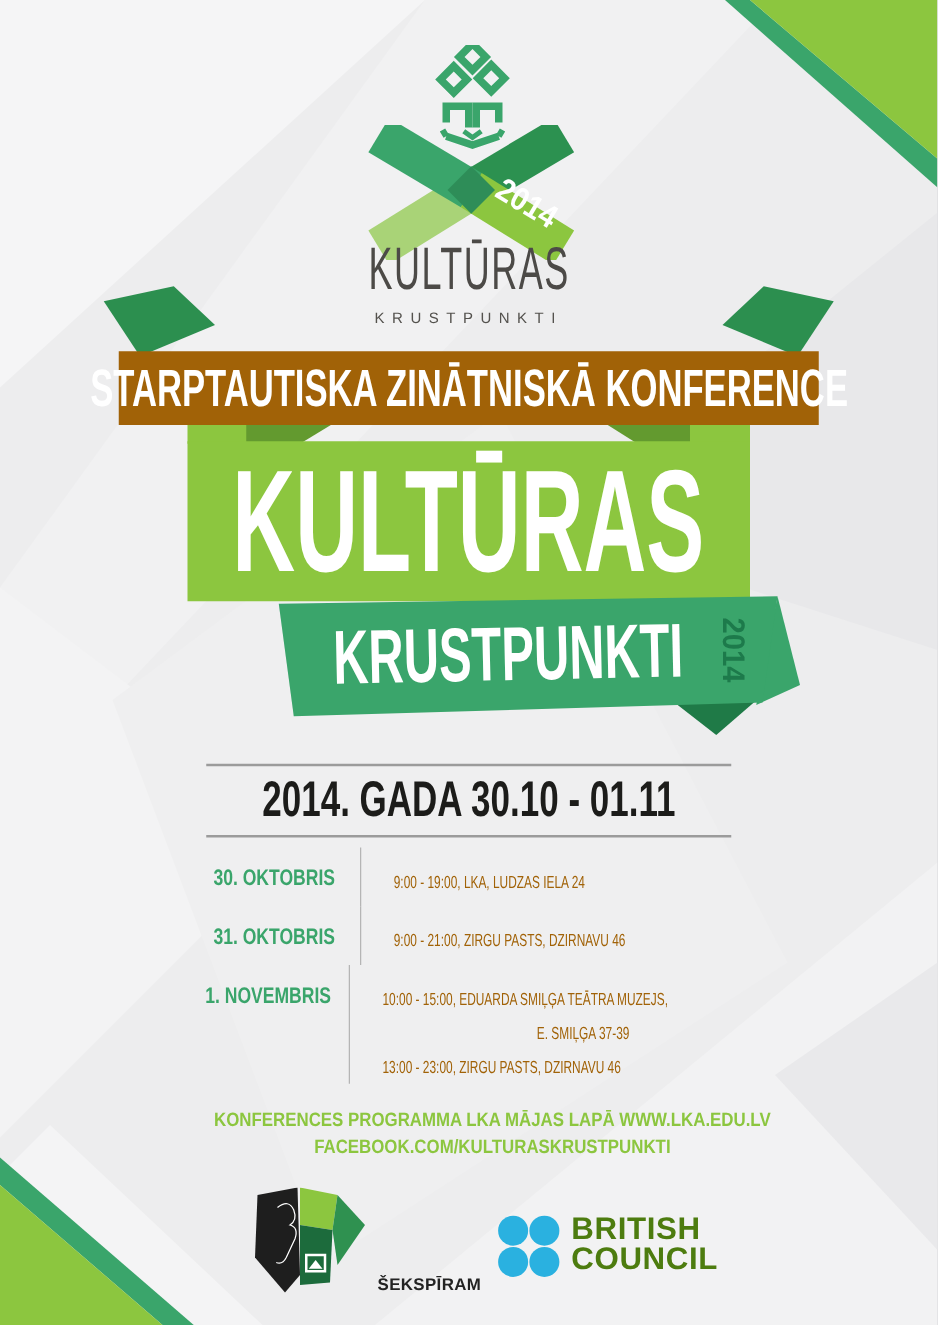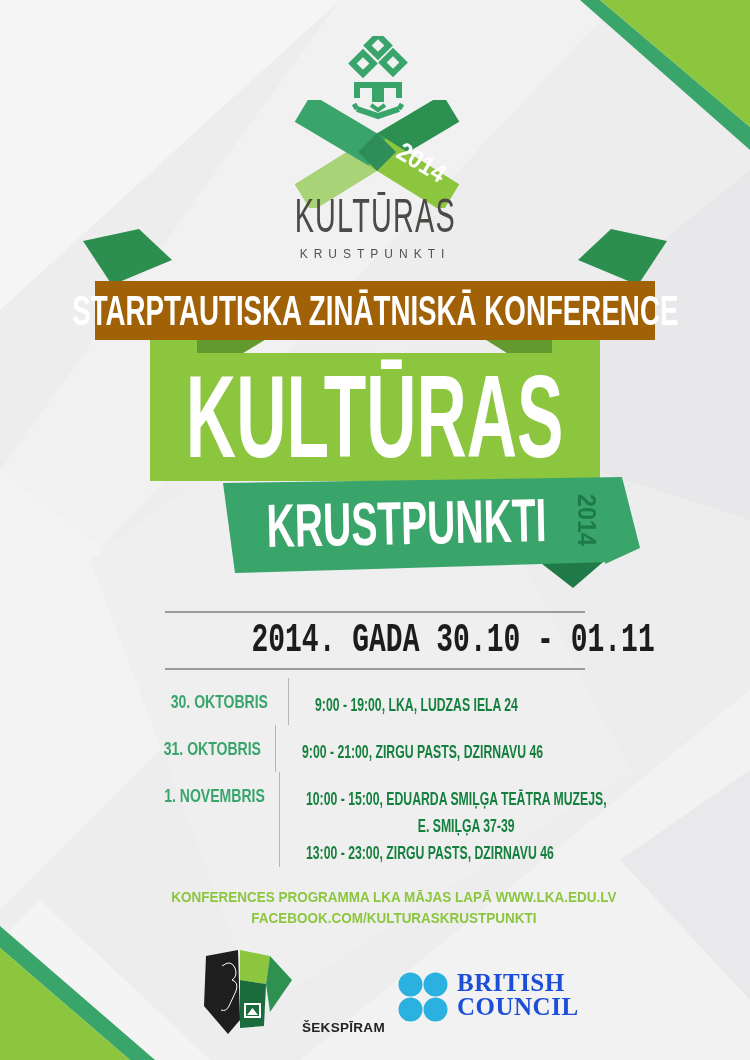--- a/index.html
+++ b/index.html
@@ -20,46 +20,46 @@
   
   .kicker-band{left:95px;top:281px;width:560px;height:59px;background:#a16207;
     display:flex;align-items:center;justify-content:center;}
   .kicker-band span{font-size:42px;font-weight:bold;color:#ffffff;transform:scaleX(.66);}
   
   .lime-banner{left:150px;top:353px;width:450px;height:128px;background:#8cc63f;
     display:flex;align-items:center;justify-content:center;}
   .lime-banner span{font-size:116px;font-weight:bold;color:#ffffff;transform:scaleX(.6);}
   
   .datebox{left:165px;top:611px;width:420px;height:55px;border-top:2px solid #9b9b9b;
-    border-bottom:2px solid #9b9b9b;display:flex;align-items:center;justify-content:flex-start;font-family:Liberation Mono, monospace;}
+    border-bottom:2px solid #9b9b9b;display:flex;align-items:center;justify-content:center;}
   .datebox span{font-size:40px;font-weight:bold;color:#1c1c1a;transform:scaleX(.7);}
   
   .schedule{left:150px;top:678px;width:470px;}
   .srow{display:flex;}
   .srow.fixed{height:47px;}
   .sdate{width:146px;border-right:1px solid #b5b5b5;text-align:center;
     padding-top:14px;box-sizing:border-box;}
   .sdate span{font-size:18px;font-weight:bold;color:#3aa56b;transform:scaleX(.78);}
   .sdet{padding-left:26px;padding-top:14px;width:320px;box-sizing:content-box;}
-  .sdet .l{display:block;font-size:18px;font-weight:bold;color:#15803d;line-height:27px;text-align:left;}
+  .sdet .l{display:block;font-size:14px;font-weight:normal;color:#a16207;line-height:27px;text-align:left;}
   .sdet .l span{display:inline-block;white-space:nowrap;transform:scaleX(.68);transform-origin:0 50%;}
   .sdet .l.center{text-align:center;}
   .sdet .l.center span{transform-origin:50% 50%;}
   .srow:last-child .sdate{padding-bottom:58px;}
   
   .footer-links{left:0;top:886px;width:750px;text-align:center;color:#8cc63f;padding-left:19px;}
   .footer-links div{font-size:15.5px;font-weight:bold;line-height:21px;}
   .footer-links span{display:inline-block;white-space:nowrap;transform:scaleX(.87);}
   
   .shx-text{left:302px;top:980px;width:100px;color:#232323;}
   .shx-text .n{font-size:13.5px;font-weight:bold;letter-spacing:.3px;line-height:15px;margin-top:40px;}
   .shx-text .rule{width:56px;height:2px;background:#2a2a2a;margin:7px 0 5px;}
   .shx-text .tg{font-size:7.5px;font-weight:bold;letter-spacing:.3px;}
   .bc{left:398px;top:972px;display:flex;align-items:flex-start;}
-  .bc-name{margin-left:9px;color:#1d4ed8;font-size:25px;font-weight:bold;line-height:24px;letter-spacing:.5px;margin-top:-1px;font-family:Liberation Serif, serif;}
+  .bc-name{margin-left:9px;color:#4d7c0f;font-size:25px;font-weight:bold;line-height:24px;letter-spacing:.5px;margin-top:-1px;}
 </style>
 </head>
 <body>
 
 <div id="poster">
 
   <svg class="abs bg" width="750" height="1060" viewBox="0 0 750 1060" aria-hidden="true">
     <rect x="0" y="0" width="750" height="1060" fill="#ededee"></rect>
     <g>
       <polygon points="0,0 340,0 0,310" fill="#f5f5f6"></polygon>

